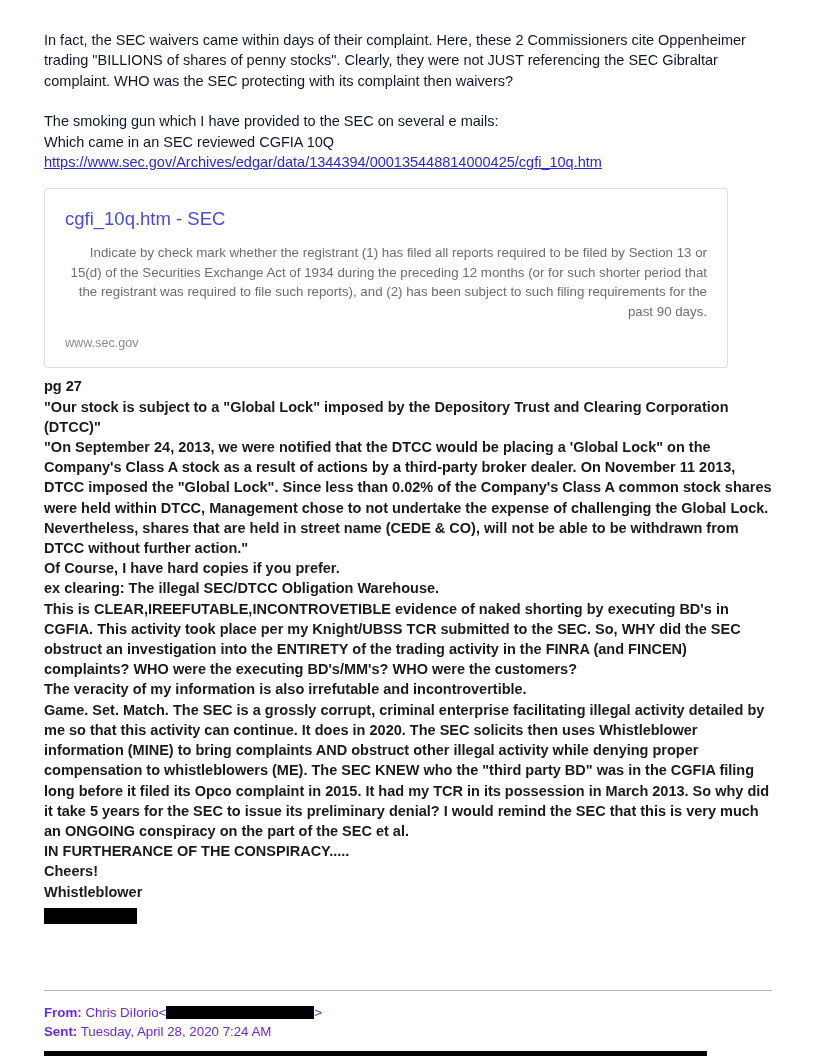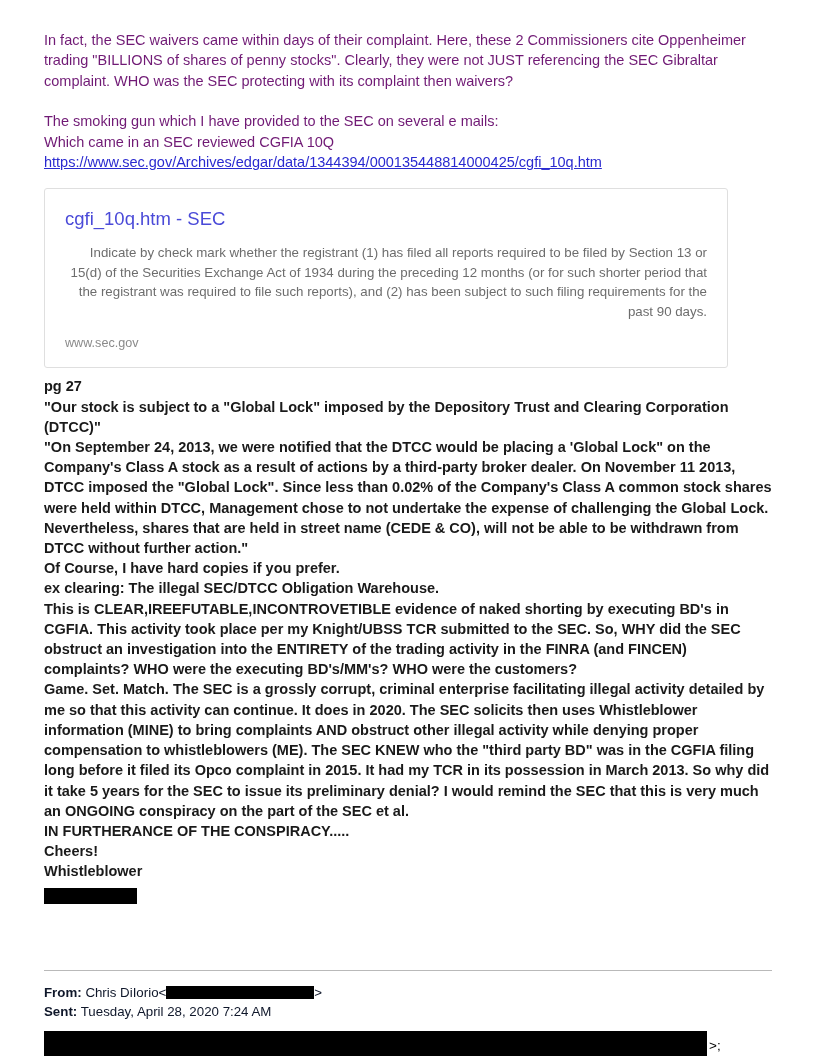--- a/index.html
+++ b/index.html
@@ -17,21 +17,21 @@
   .page {
     position: relative;
     width: 816px;
     height: 1056px;
     box-sizing: border-box;
     padding: 30px 44px 0 44px;
   }
   .para {
     font-size: 14.5px;
     line-height: 20.4px;
-    color: #701a75;
+    color: #0f172a;
     margin: 0;
   }
   .block-gap {
     height: 20px;
   }
   .link {
     color: #2a2ad0;
     text-decoration: underline;
     font-size: 14.5px;
     line-height: 20.4px;
@@ -89,21 +89,21 @@
   }
   .hr {
     border: 0;
     border-top: 1px solid #b9b9b9;
     margin: 66px 0 12px 0;
     width: 728px;
   }
   .hdr-line {
     font-size: 13.3px;
     line-height: 19px;
-    color: #0f172a;
+    color: #6d28d9;
   }
   .hdr-label {
     font-weight: bold;
   }
   .redact-from {
     width: 148px;
     height: 13px;
     background: #000;
     display: inline-block;
     vertical-align: -2px;
@@ -168,20 +168,21 @@
     <p class="preview-domain">www.sec.gov</p>
   </div>
 
   <div class="body-block">
     <div class="line">pg 27</div>
     <div class="line">"Our stock is subject to a "Global Lock" imposed by the Depository Trust and Clearing Corporation (DTCC)"</div>
     <div class="line">"On September 24, 2013, we were notified that the DTCC would be placing a 'Global Lock" on the Company's Class A stock as a result of actions by a third-party broker dealer. On November 11 2013, DTCC imposed the "Global Lock". Since less than 0.02% of the Company's Class A common stock shares were held within DTCC, Management chose to not undertake the expense of challenging the Global Lock. Nevertheless, shares that are held in street name (CEDE &amp; CO), will not be able to be withdrawn from DTCC without further action."</div>
     <div class="line">Of Course, I have hard copies if you prefer.</div>
     <div class="line">ex clearing: The illegal SEC/DTCC Obligation Warehouse.</div>
     <div class="line">This is CLEAR,IREEFUTABLE,INCONTROVETIBLE evidence of naked shorting by executing BD's in CGFIA. This activity took place per my Knight/UBSS TCR submitted to the SEC.  So, WHY did the SEC obstruct an investigation into the ENTIRETY of the trading activity in the FINRA (and FINCEN) complaints? WHO were the executing BD's/MM's? WHO were the customers?</div>
+    <div class="line">The veracity of my information is also irrefutable and incontrovertible.</div>
     <div class="line">Game. Set. Match. The SEC is a grossly corrupt, criminal enterprise facilitating illegal activity detailed by me so that this activity can continue. It does in 2020. The SEC solicits then uses Whistleblower information (MINE) to bring complaints AND obstruct other illegal activity while denying proper compensation to whistleblowers (ME). The SEC KNEW who the "third party BD" was in the CGFIA filing long before it filed its Opco complaint in 2015. It had my TCR in its possession in March 2013. So why did it take 5 years for the SEC to issue its preliminary denial? I would remind the SEC that this is very much an ONGOING conspiracy on the part of the SEC et al.</div>
     <div class="line">IN FURTHERANCE OF THE CONSPIRACY.....</div>
     <div class="line">Cheers!</div>
     <div class="line">Whistleblower</div>
     <span class="redact-signature"></span>
   </div>
 
   <hr class="hr">
 
   <div class="hdr-line">

